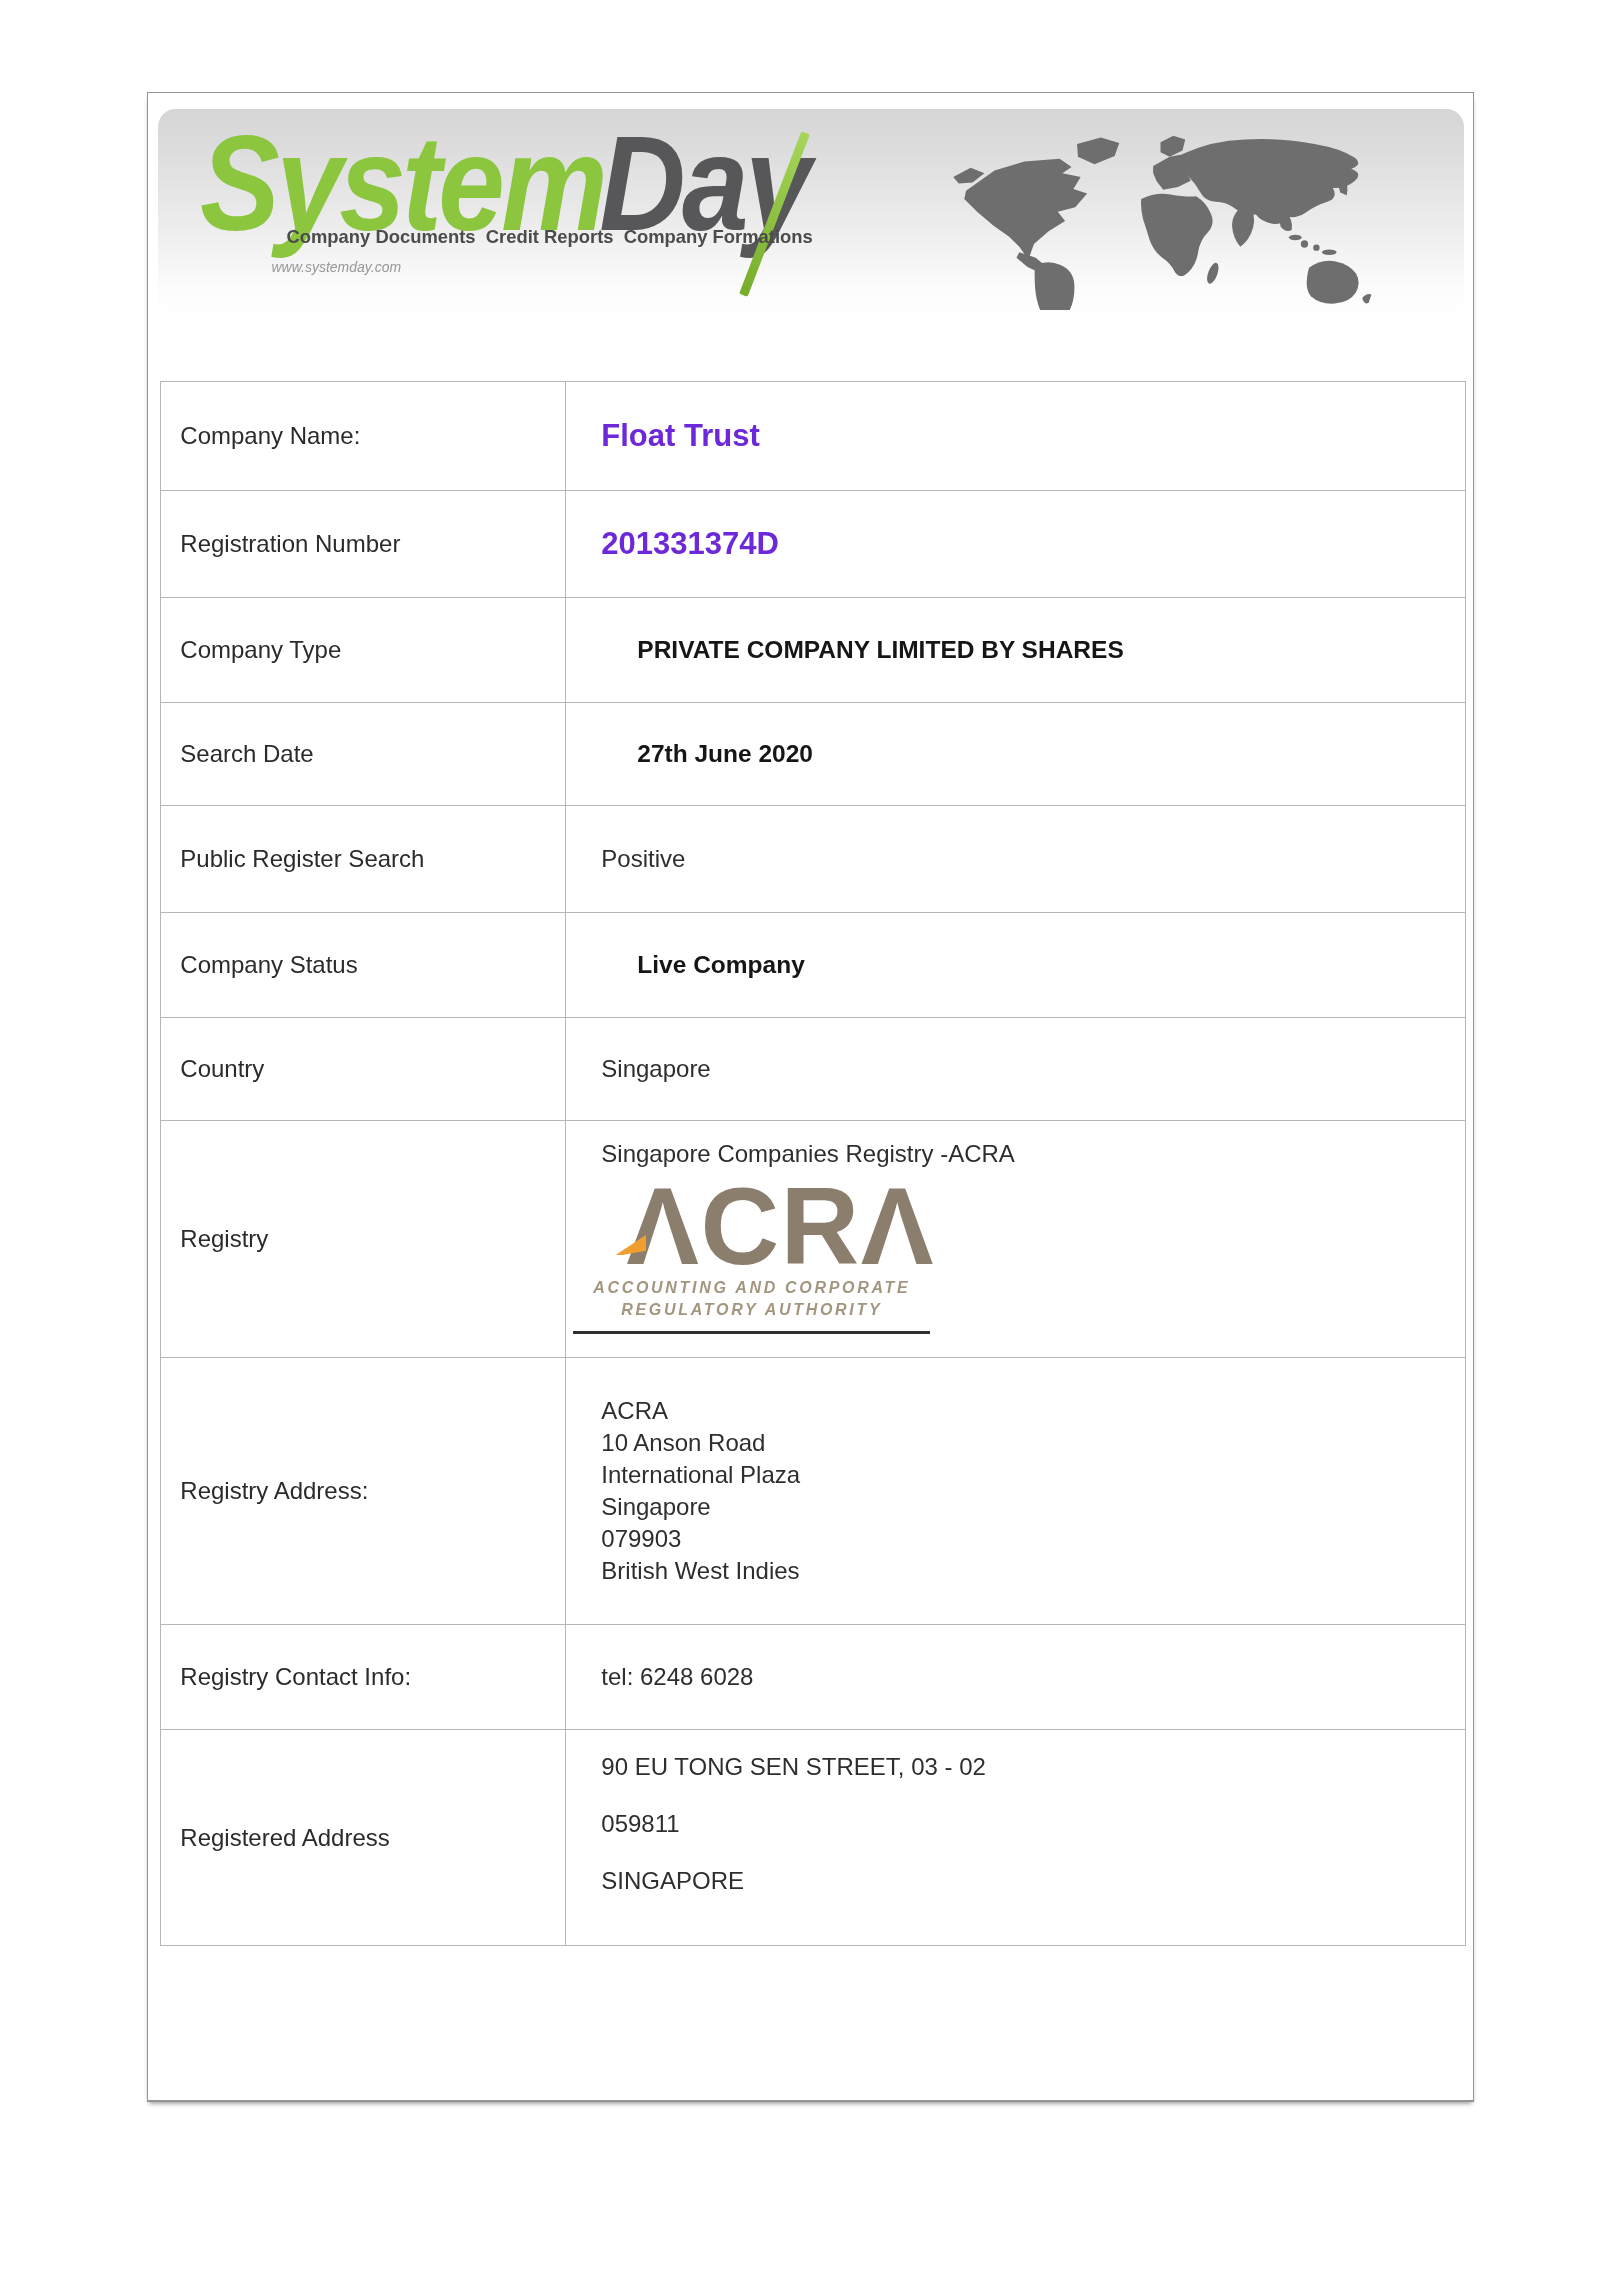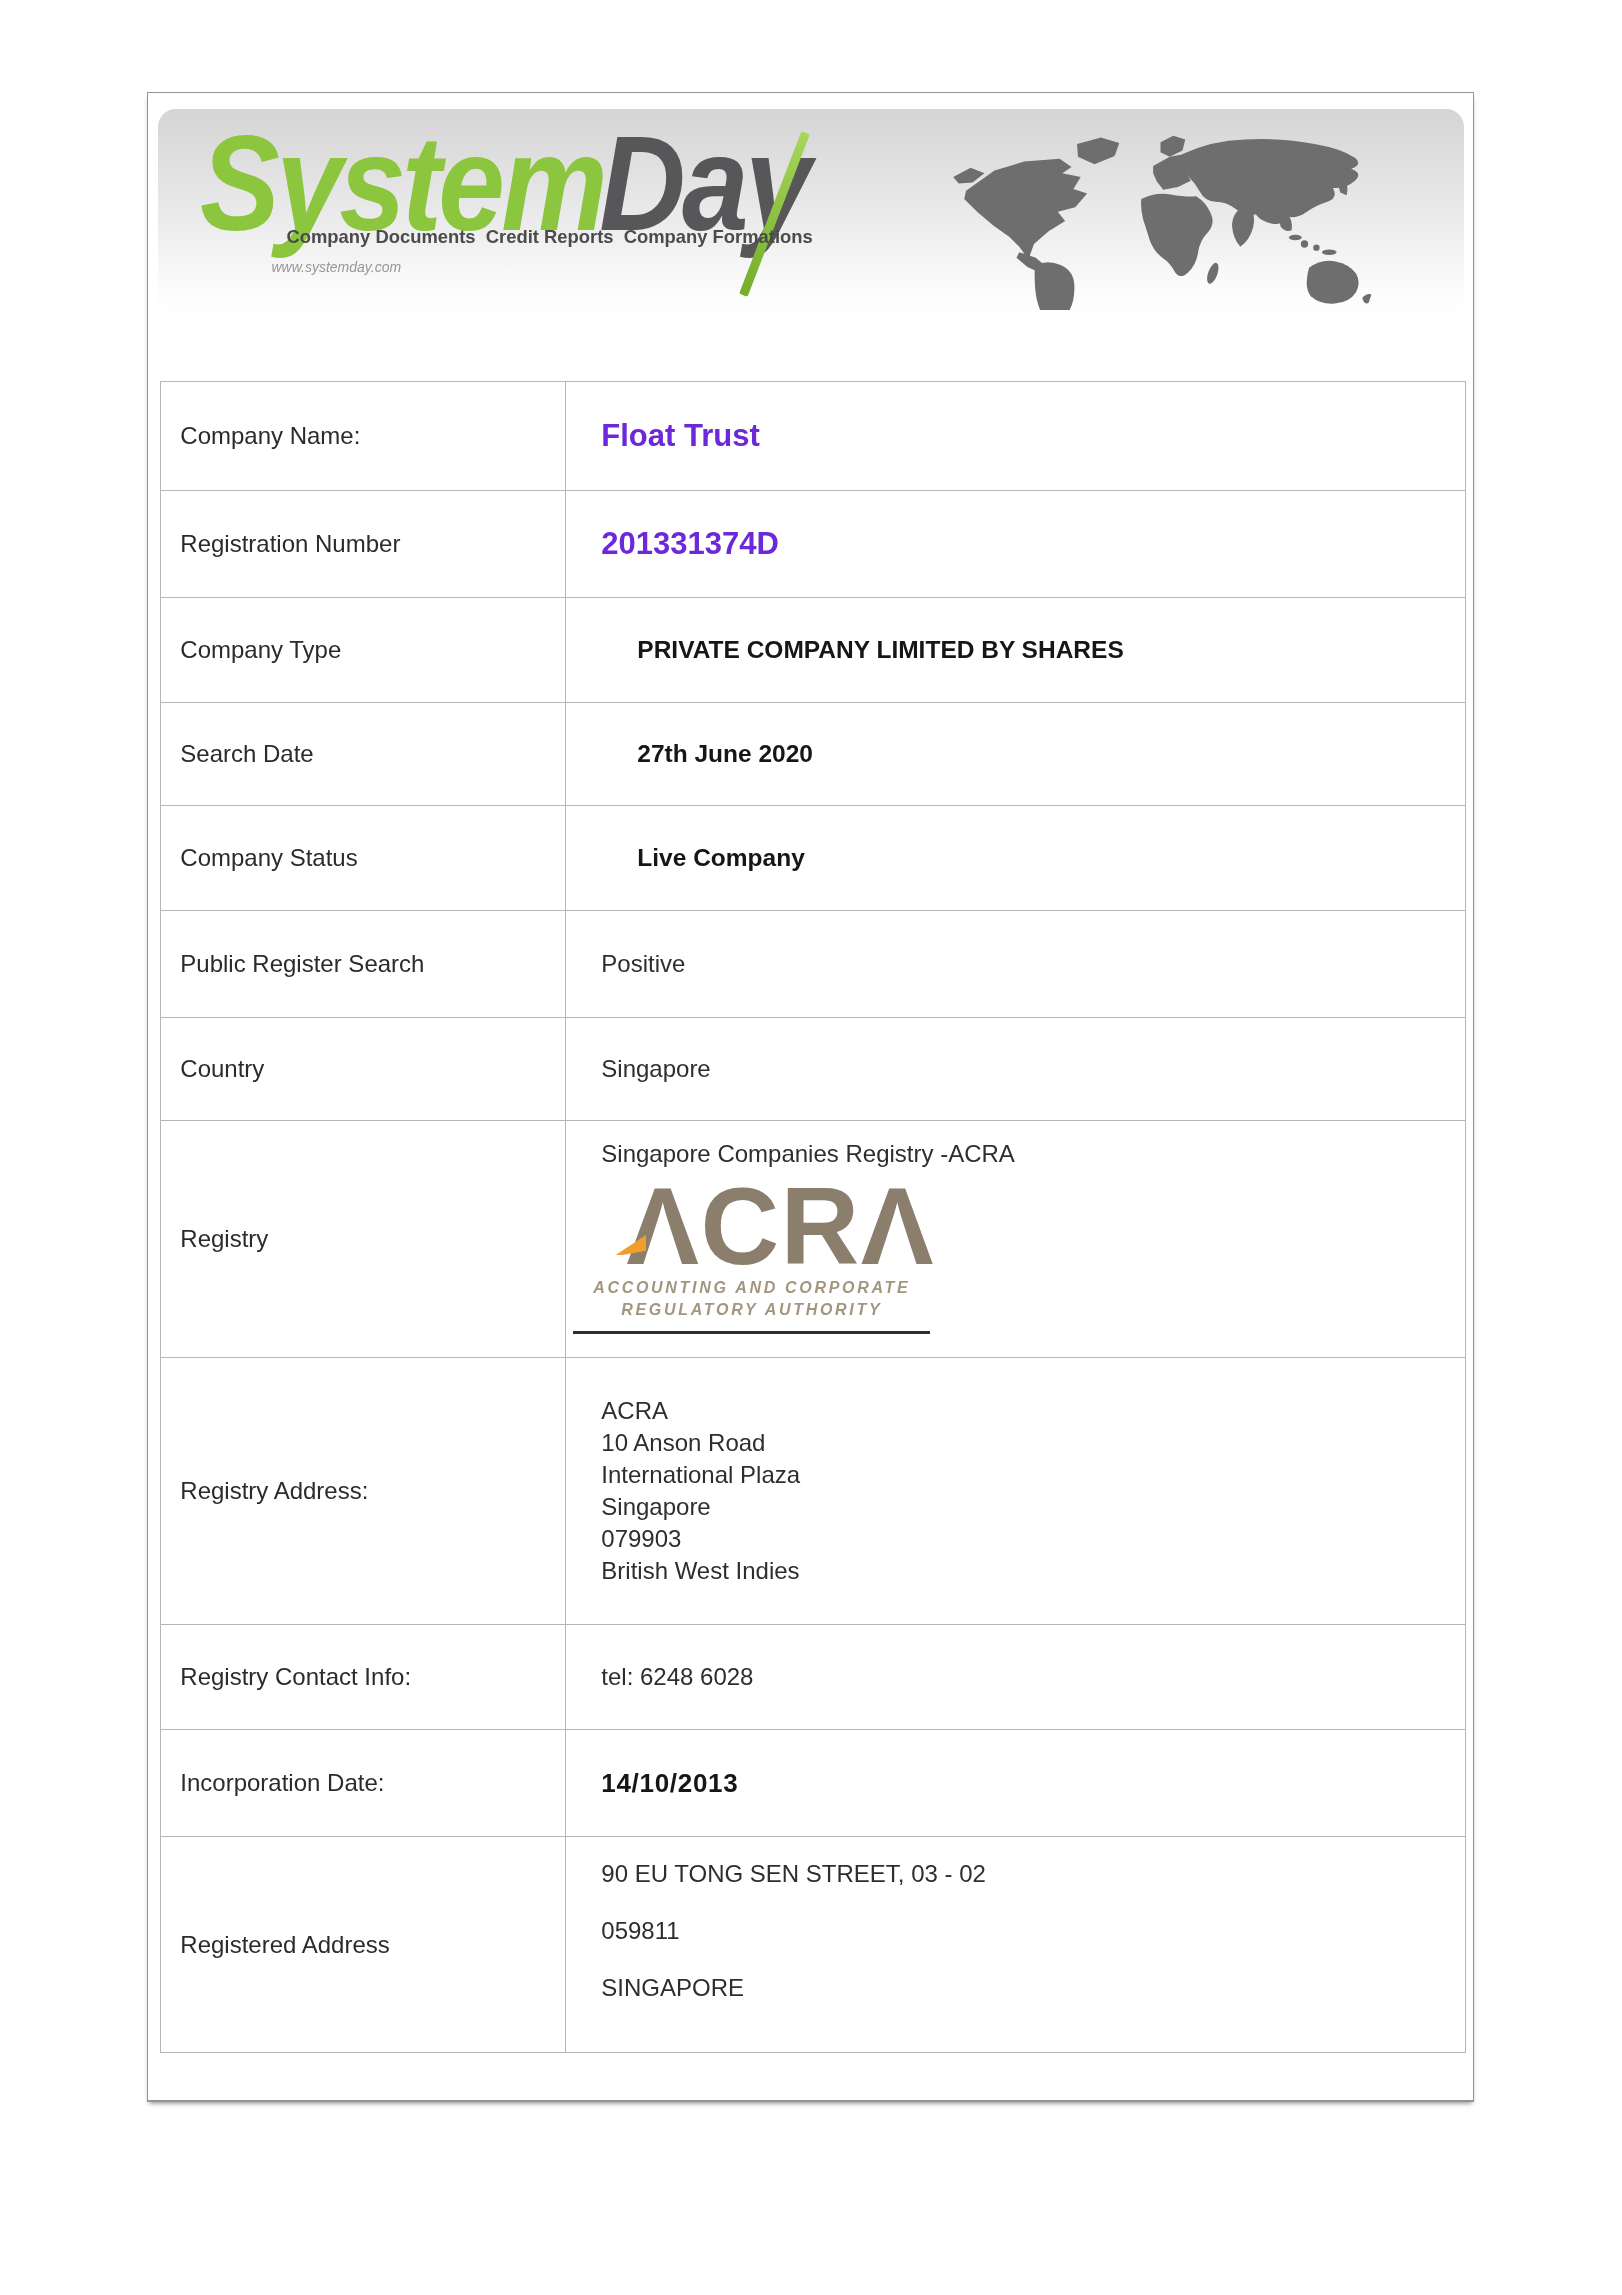--- a/index.html
+++ b/index.html
@@ -156,30 +156,30 @@
     <td class="value-cell">
             <div class="value-line v-bold">PRIVATE COMPANY LIMITED BY SHARES</div>
           </td>
   </tr>
         <tr class="report-row row-search-date">
     <td class="label-cell">Search Date</td>
     <td class="value-cell">
             <div class="value-line v-bold">27th June 2020</div>
           </td>
   </tr>
+        <tr class="report-row row-public-register-search">
+    <td class="label-cell">Public Register Search</td>
+    <td class="value-cell">
+            <div class="value-line v-normal">Positive</div>
+          </td>
+  </tr>
         <tr class="report-row row-company-status">
     <td class="label-cell">Company Status</td>
     <td class="value-cell">
             <div class="value-line v-bold">Live Company</div>
-          </td>
-  </tr>
-        <tr class="report-row row-public-register-search">
-    <td class="label-cell">Public Register Search</td>
-    <td class="value-cell">
-            <div class="value-line v-normal">Positive</div>
           </td>
   </tr>
         <tr class="report-row row-country">
     <td class="label-cell">Country</td>
     <td class="value-cell">
             <div class="value-line v-normal">Singapore</div>
           </td>
   </tr>
         <tr class="report-row row-registry">
     <td class="label-cell">Registry</td>
@@ -205,26 +205,20 @@
             <div class="value-line v-normal">079903</div>
             <div class="value-line v-normal">British West Indies</div>
           </td>
   </tr>
         <tr class="report-row row-registry-contact-info">
     <td class="label-cell">Registry Contact Info:</td>
     <td class="value-cell">
             <div class="value-line v-normal">tel: 6248 6028</div>
           </td>
   </tr>
-        <tr class="report-row row-incorporation-date">
-    <td class="label-cell">Incorporation Date:</td>
-    <td class="value-cell">
-            <div class="value-line v-date">14/10/2013</div>
-          </td>
-  </tr>
         <tr class="report-row row-registered-address">
     <td class="label-cell">Registered Address</td>
     <td class="value-cell">
             <div class="value-line v-normal">90 EU TONG SEN STREET, 03 - 02</div>
             <div class="value-line v-normal">059811</div>
             <div class="value-line v-normal">SINGAPORE</div>
           </td>
   </tr>
       </tbody>
   </table>

